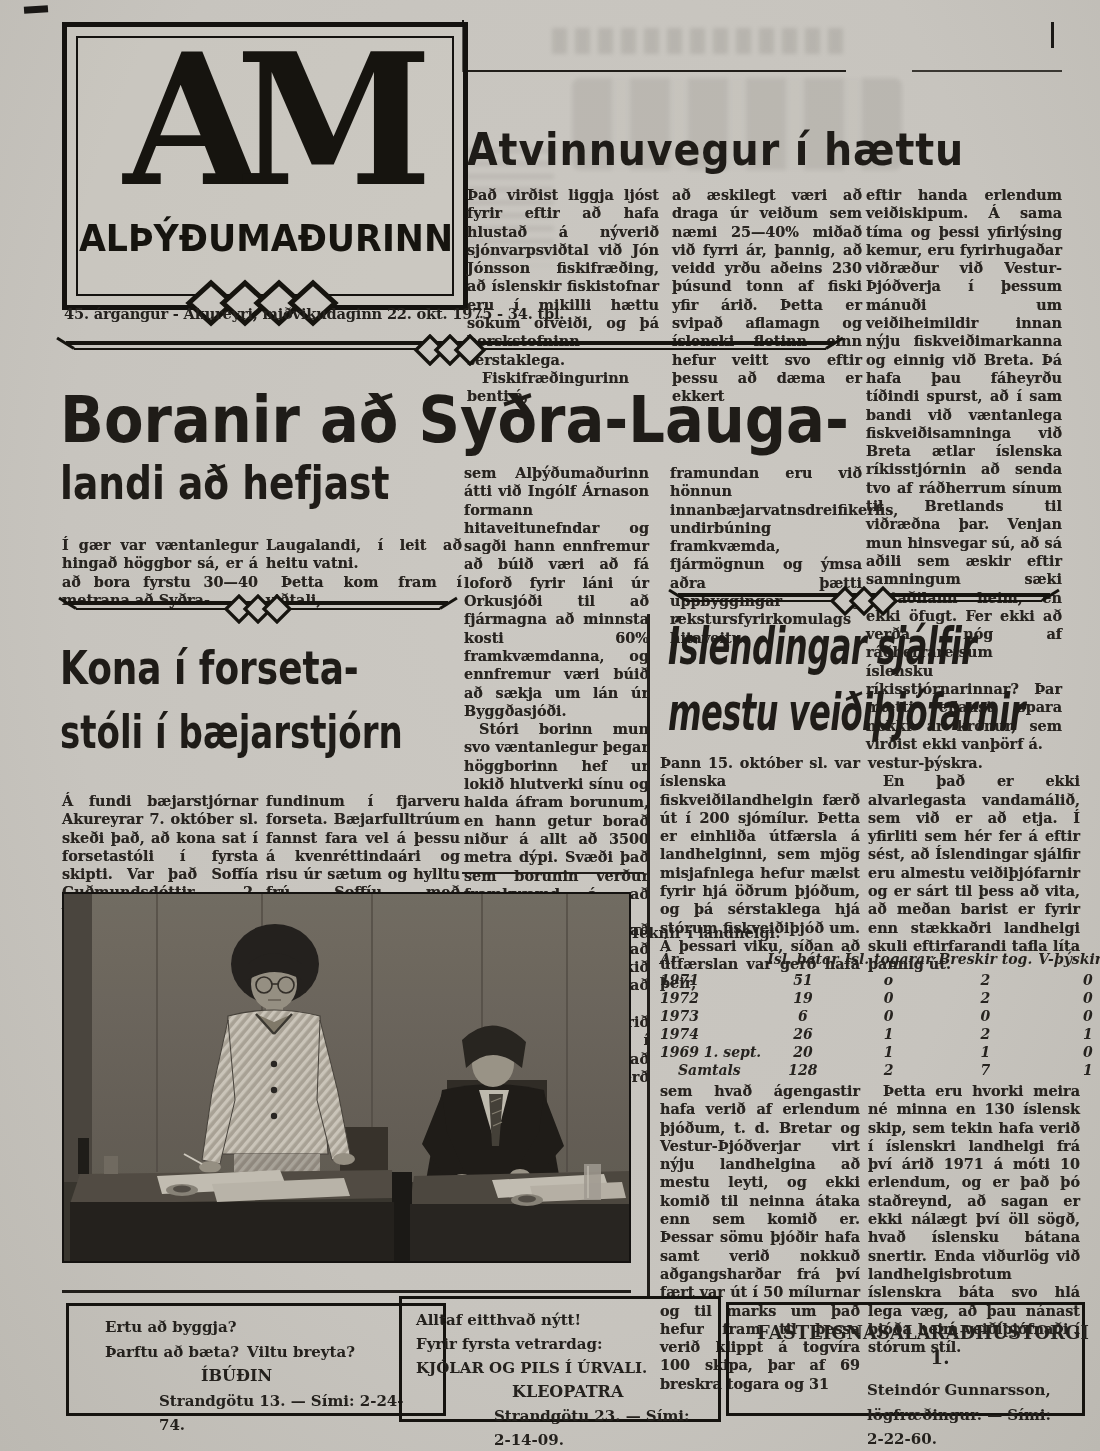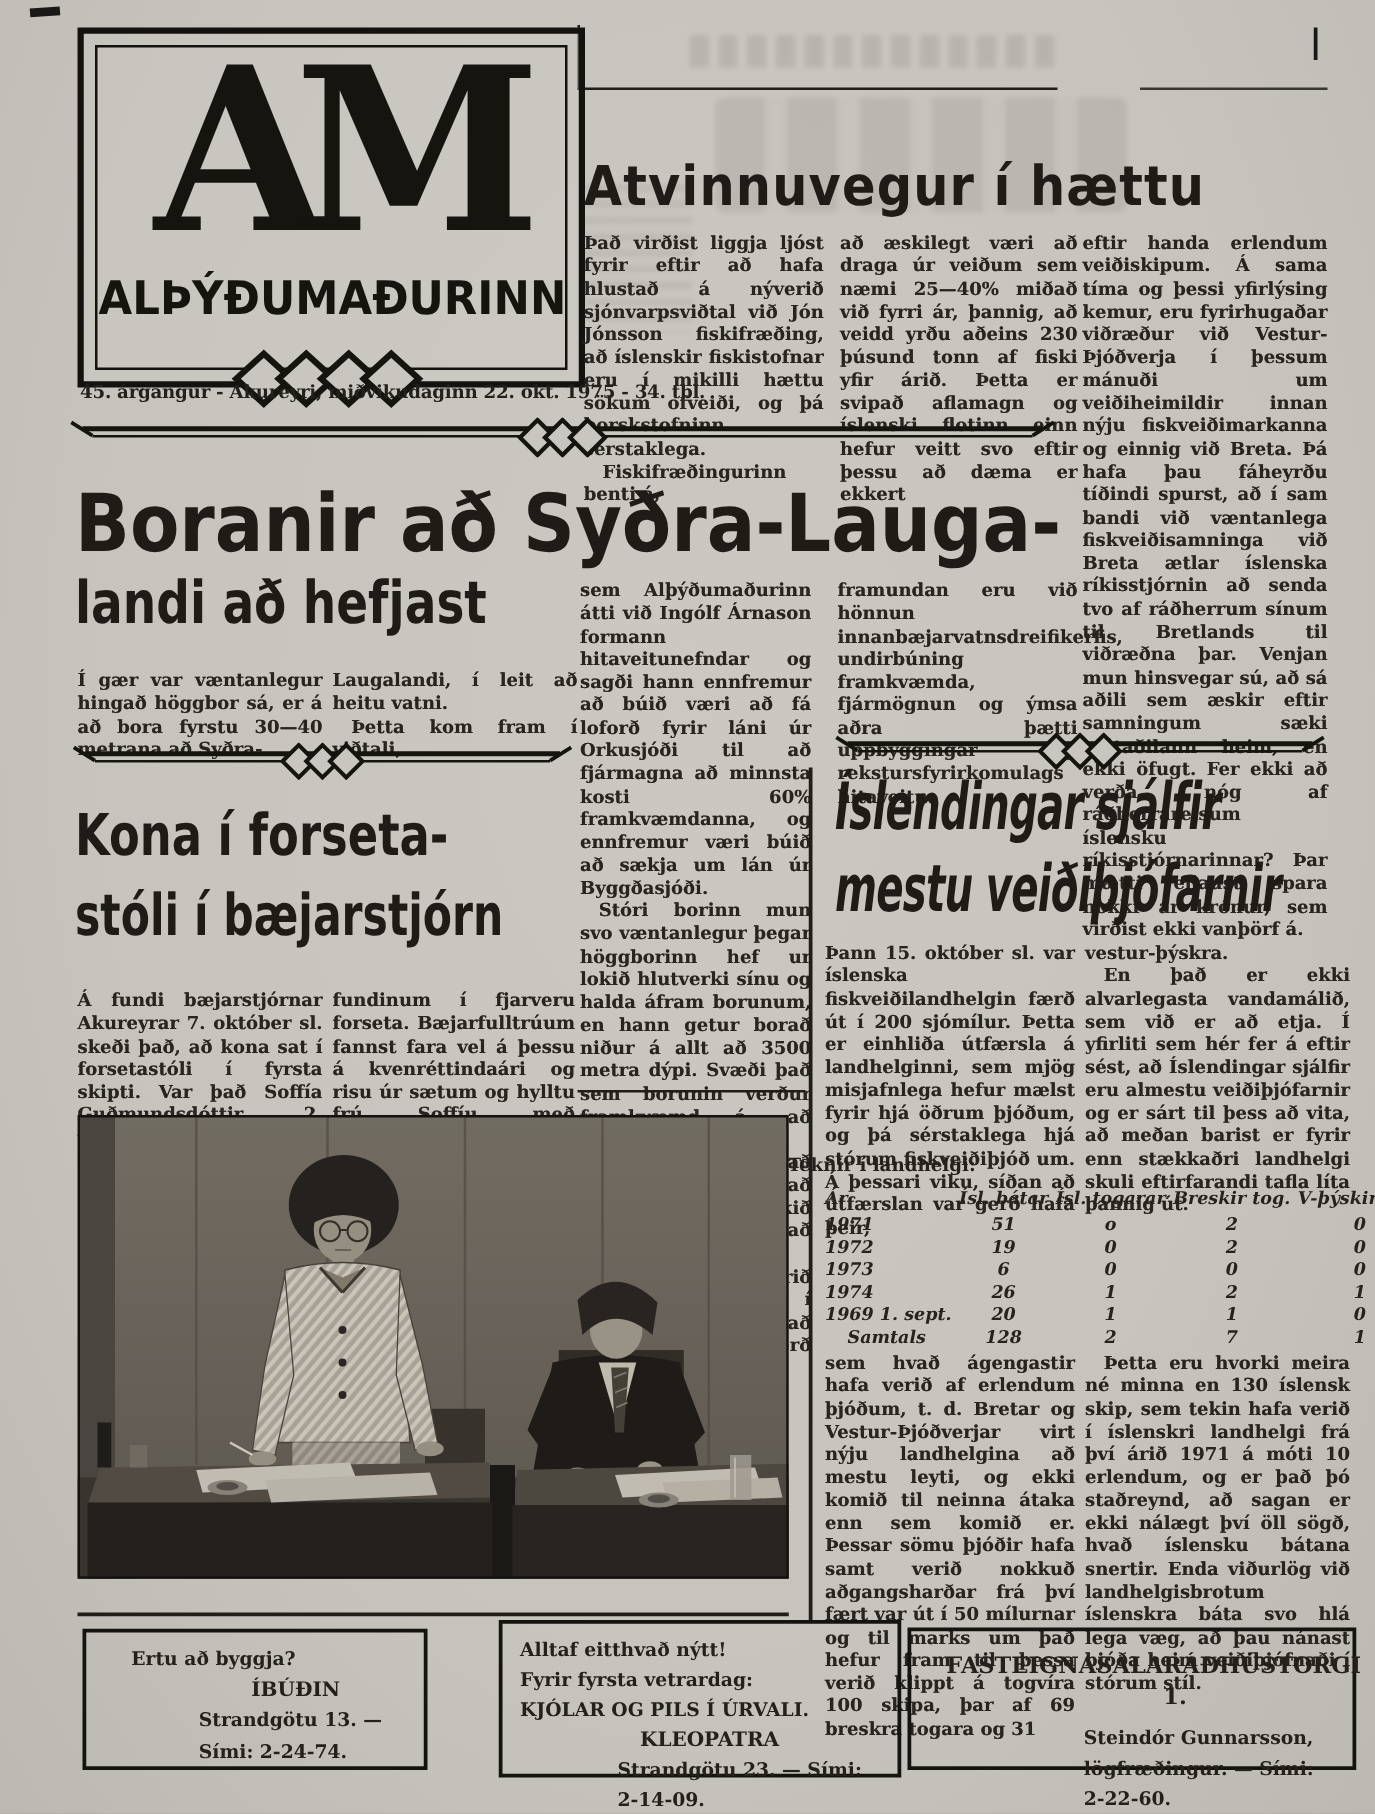--- a/index.html
+++ b/index.html
@@ -344,22 +344,26 @@
       <rect x="16" y="246" width="11" height="36" fill="#211f1b"></rect>
       <rect x="42" y="264" width="14" height="18" fill="#767066"></rect>
       <rect x="522" y="272" width="17" height="36" fill="#a8a299" opacity=".85"></rect>
       <line x1="526" y1="274" x2="526" y2="306" stroke="#d5d0c5" stroke-width="1.6" opacity=".7"></line>
       <rect width="569" height="371" fill="#000" opacity=".05"></rect>
       <rect x="1" y="1" width="567" height="369" fill="none" stroke="#141210" stroke-width="2"></rect>
     </svg>
   </div>
   <div class="rule" style="left:62px;top:1290px;width:569px;height:3px;"></div>
 
-  <div class="ad" style="left:66px;top:1303px;width:276px;height:113px;padding:9px 14px;">
+  <div class="ad" style="left:66px;top:1303px;width:380px;height:113px;padding:9px 14px;">
     <div style="padding-left:22px;">Ertu að byggja?</div>
+    <div class="row" style="padding-left:22px;width:250px;">
+      <span>Þarftu að bæta?</span>
+      <span>Viltu breyta?</span>
+    </div>
     <div style="padding-left:118px;font-size:16px;">ÍBÚÐIN</div>
     <div style="padding-left:76px;">Strandgötu 13. — Sími: 2-24-74.</div>
   </div>
 
   <div class="ad" style="left:399px;top:1296px;width:322px;height:126px;padding:9px 14px;line-height:24px;">
     <div>Alltaf eitthvað nýtt!</div>
     <div>Fyrir fyrsta vetrardag:</div>
     <div>KJÓLAR OG PILS Í ÚRVALI.</div>
     <div style="padding-left:96px;font-size:16px;">KLEOPATRA</div>
     <div style="padding-left:78px;">Strandgötu 23. — Sími: 2-14-09.</div>

